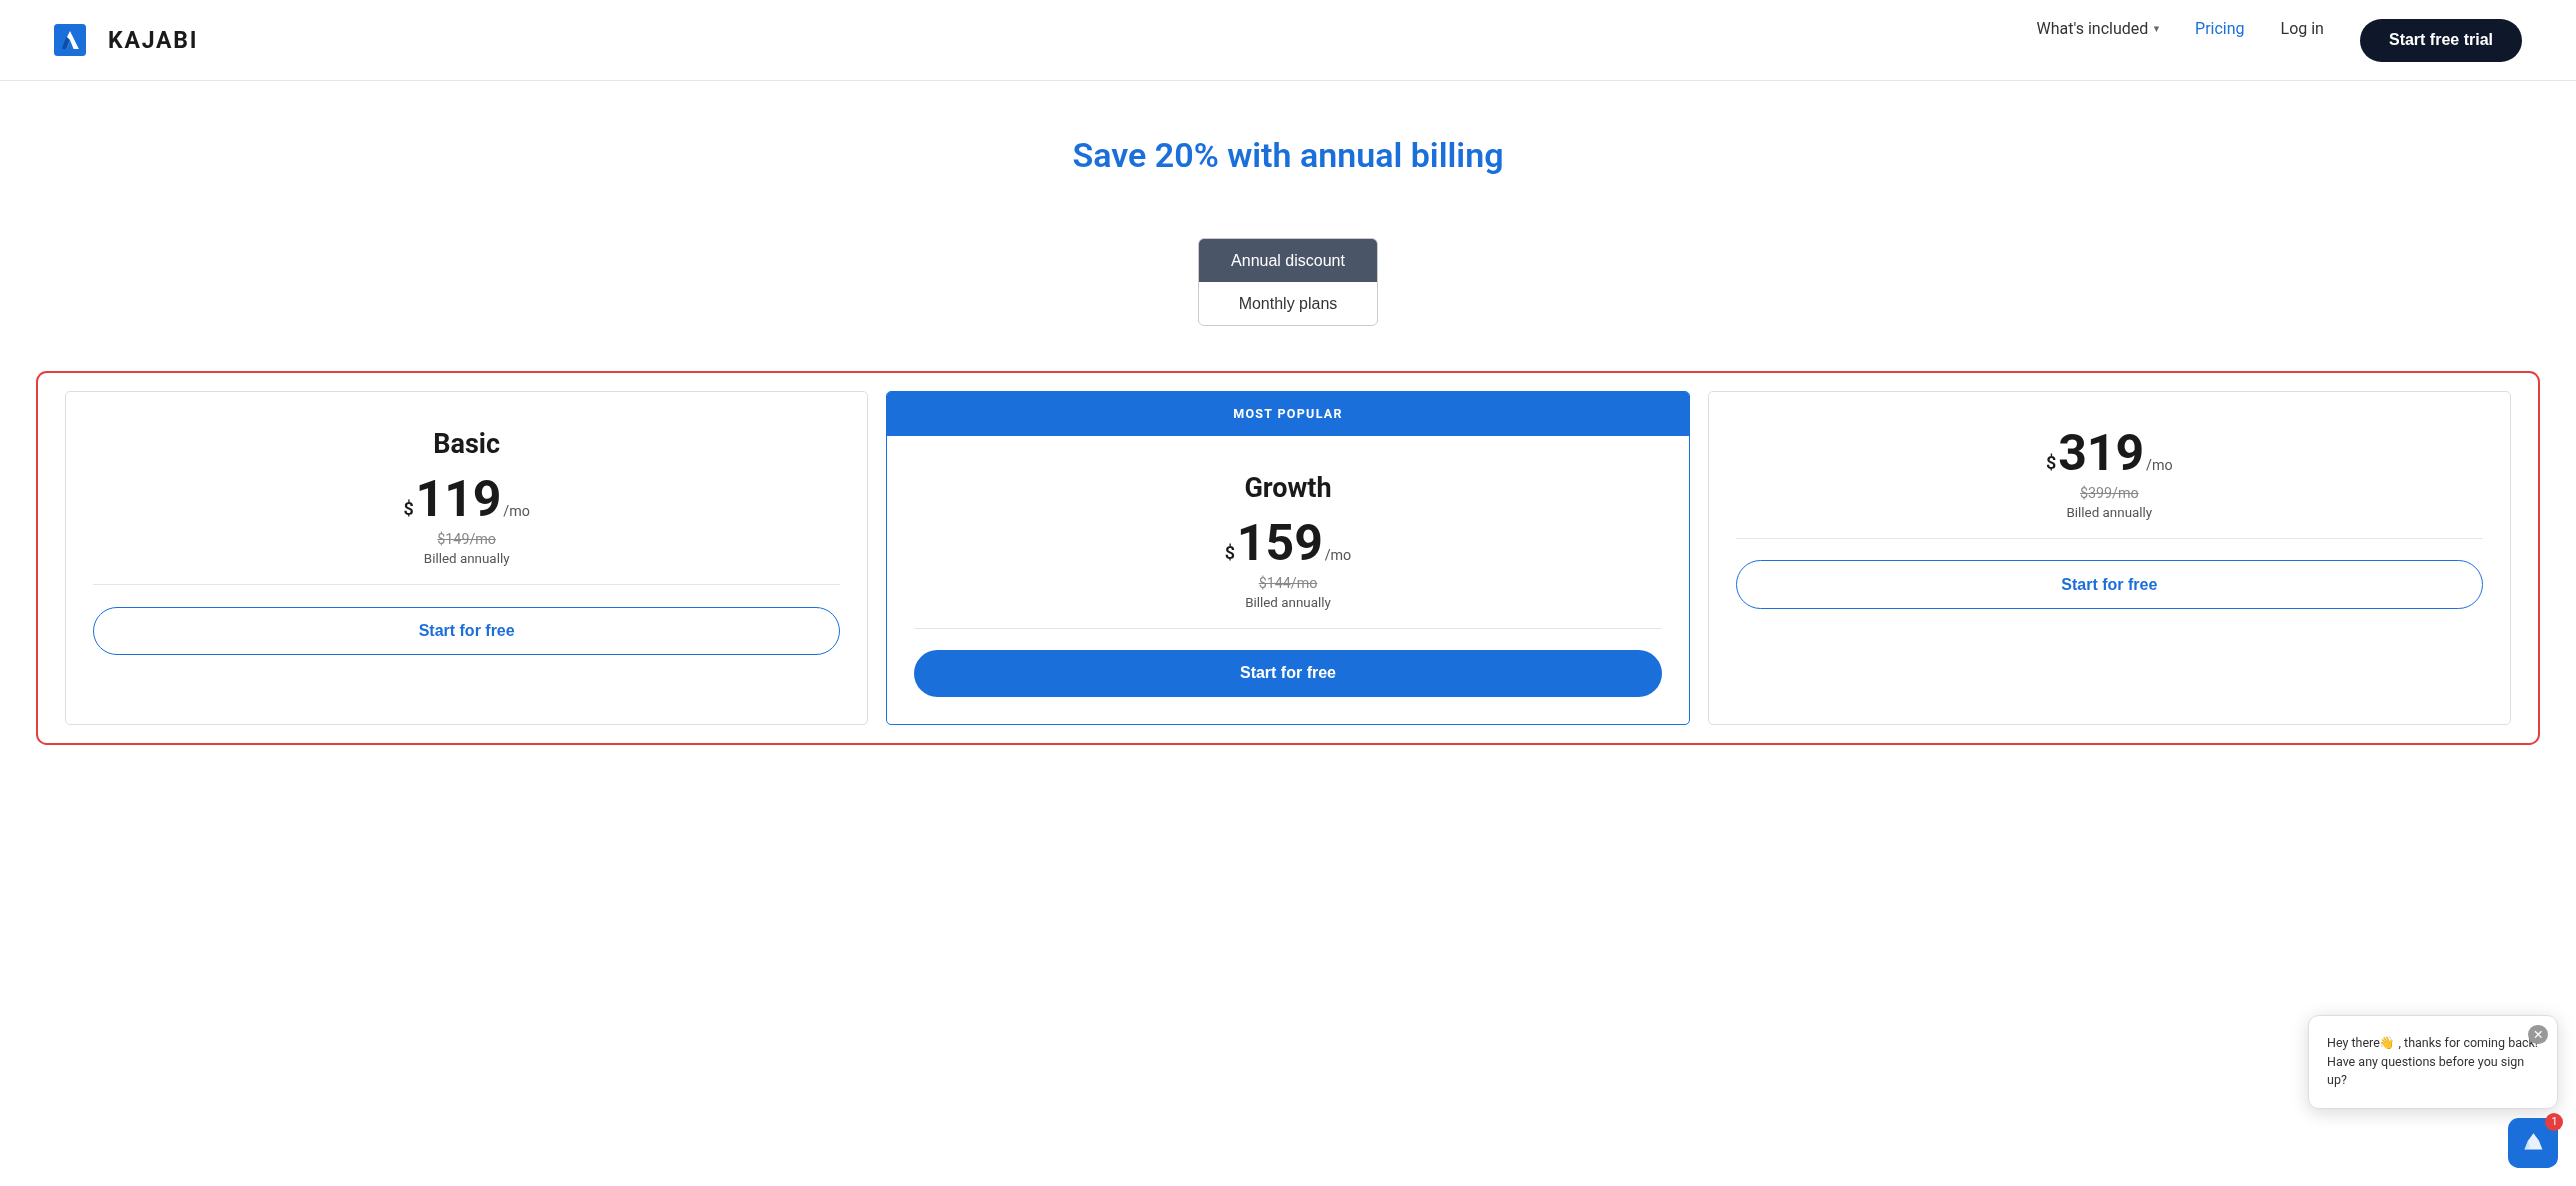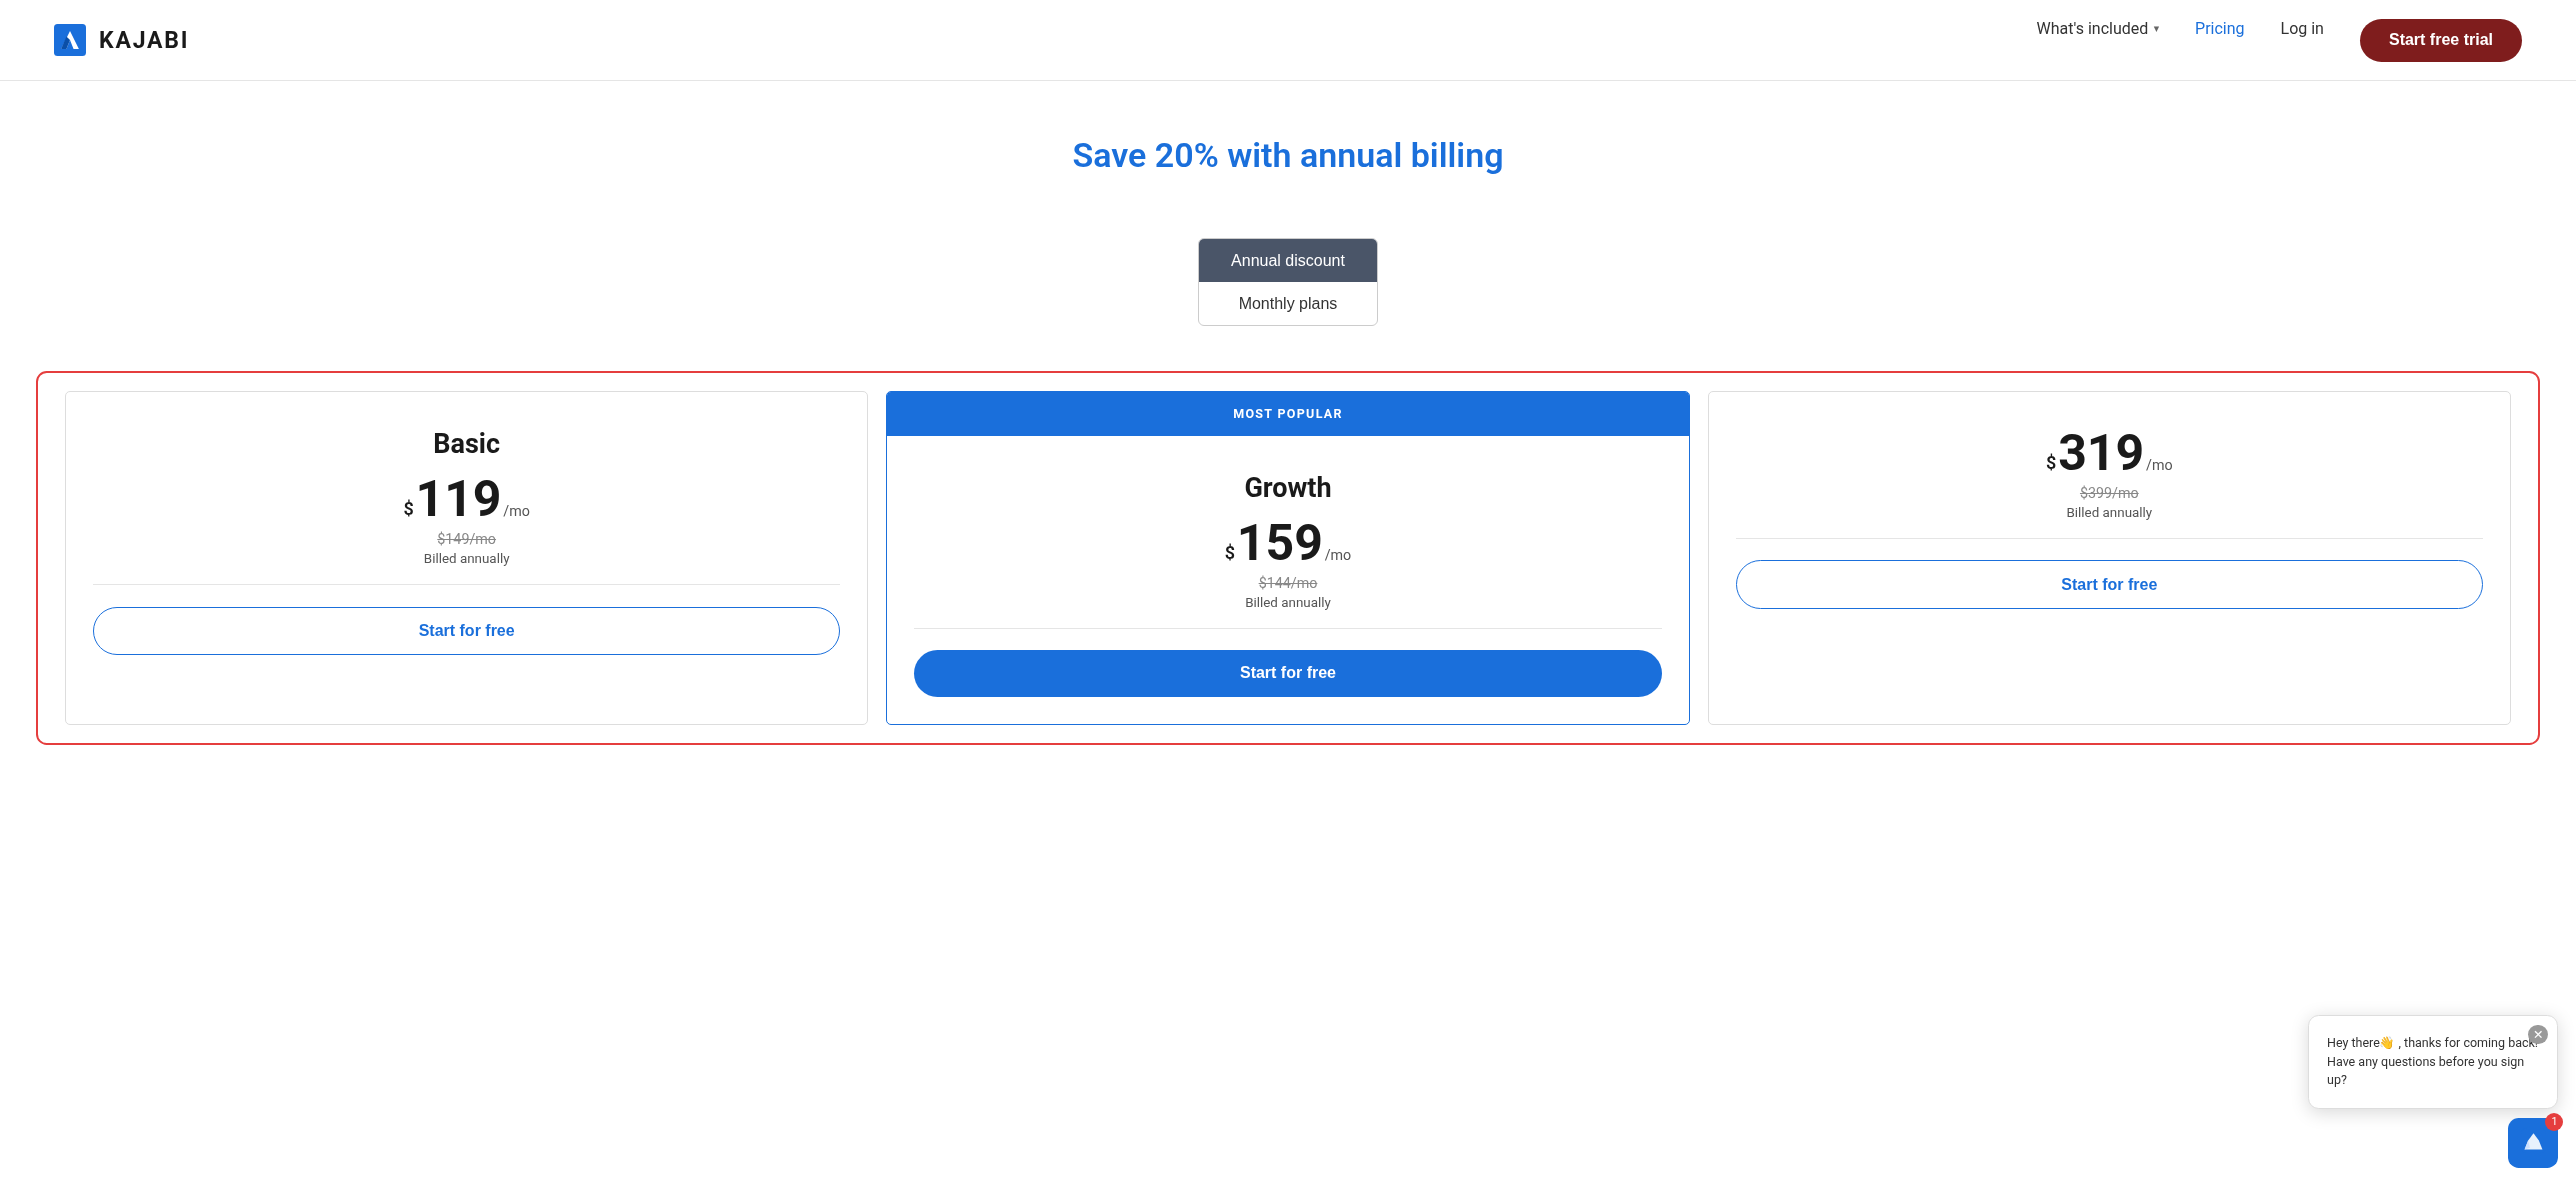--- a/index.html
+++ b/index.html
@@ -11,21 +11,21 @@
       align-items: center;
       justify-content: space-between;
       padding: 0 54px;
       height: 81px;
       border-bottom: 0.9px solid #e5e5e5;
       background: #fff;
     }
     .nav-logo {
       display: flex;
       align-items: center;
-      gap: 13px;
+      gap: 22px;
     }
     .nav-logo-icon {
       width: 32px;
       height: 32px;
     }
     .nav-logo-text {
       font-size: 23px;
       font-weight: 700;
       letter-spacing: 1.8px;
       color: #1a1a1a;
@@ -50,21 +50,21 @@
     .nav-link-chevron {
       font-size: 10.7px;
       color: #666;
     }
     .nav-login {
       font-size: 16px;
       color: #333;
       cursor: pointer;
     }
     .nav-cta {
-      background: #7f1d1d;
+      background: #0f172a;
       color: #fff;
       border: none;
       border-radius: 45px;
       padding: 12.5px 29px;
       font-size: 16px;
       font-weight: 600;
       cursor: pointer;
     }
 
     

